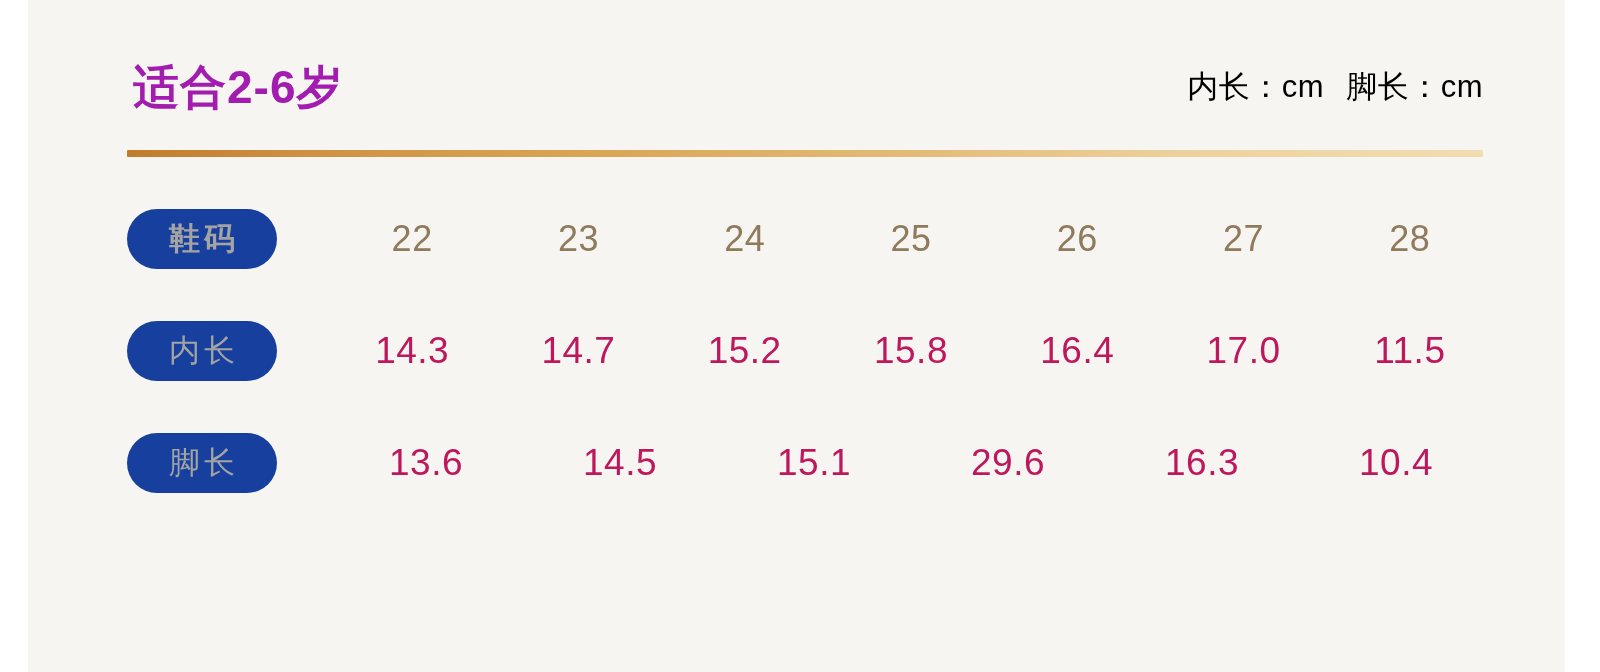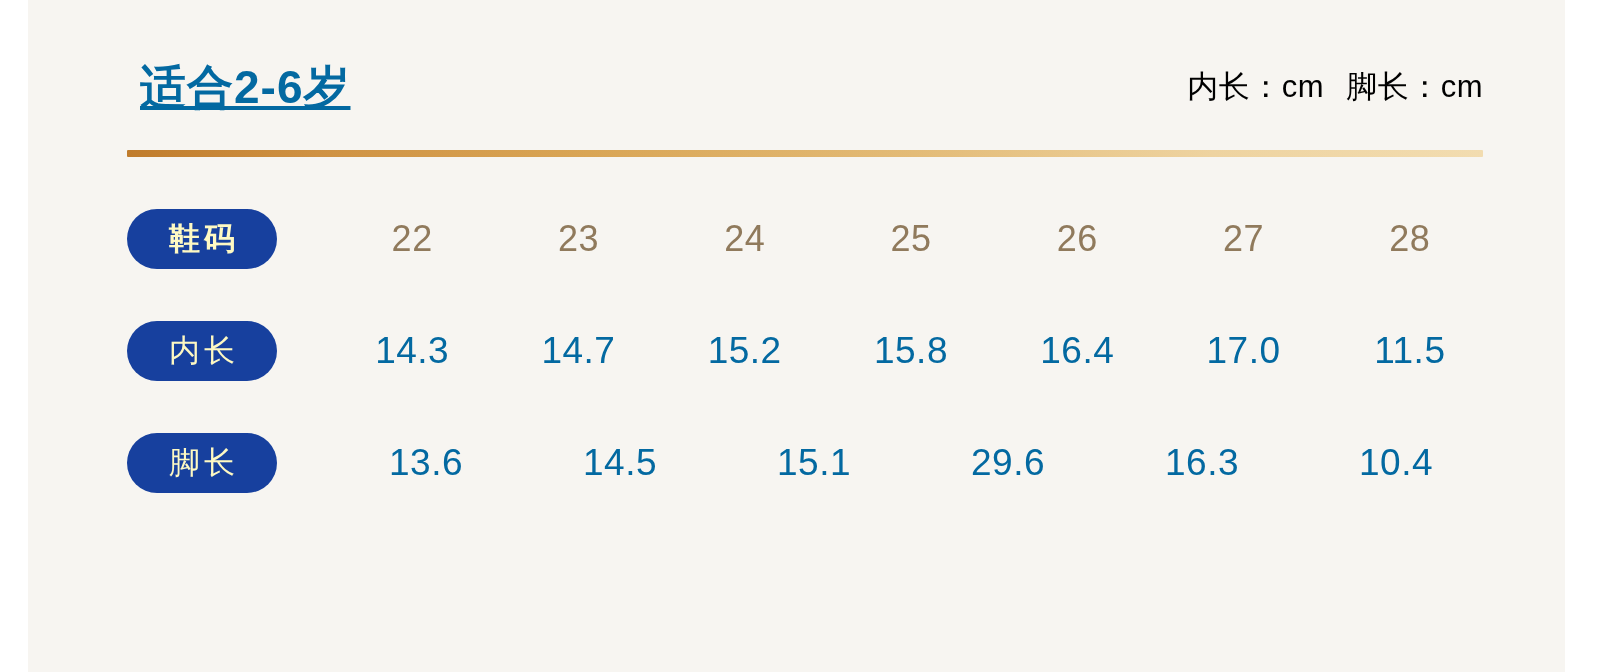--- a/index.html
+++ b/index.html
@@ -26,29 +26,28 @@
   
   #header {
     position: absolute;
     left: 99px;          
     top: 52px;
     width: 1356px;       
     height: 70px;
   }
   #title {
     position: absolute;
-    left: 13px;
+    left: 6px;
     top: 0;
     font-size: 46px;
     font-weight: bold;
     letter-spacing: 1px;
-    color: #0369a1;
+    color: #a21caf;
     line-height: 70px;
     white-space: nowrap;
-    text-decoration: underline;
   }
   #units {
     position: absolute;
     right: 0;
     top: 0;
     line-height: 70px;
     font-size: 31px;
     color: #000000;
     white-space: nowrap;
     letter-spacing: 0.5px;
@@ -78,21 +77,21 @@
     height: 112px;
   }
   .pill {
     position: absolute;
     left: 0;
     top: 2px;
     width: 150px;
     height: 60px;
     border-radius: 30px;
     background: #17409e;
-    color: #fef9c3;
+    color: #a3a3a3;
     font-size: 31px;
     line-height: 60px;
     text-align: center;
     letter-spacing: 4px;
     text-indent: 4px;
     box-sizing: border-box;
   }
   .pill.bold { font-weight: bold; }
 
   .cells {
@@ -101,21 +100,21 @@
     top: 0;
     width: 1164px;
     height: 64px;
     display: flex;
   }
   .cell {
     flex: 1 1 0;
     text-align: center;
     font-size: 37px;
     line-height: 64px;
-    color: #0369a1;
+    color: #be185d;
     letter-spacing: 0.5px;
   }
   .row.sizes .cell {
     font-size: 36px;
     color: #907a5c;
   }
 </style>
 </head>
 <body>
 

